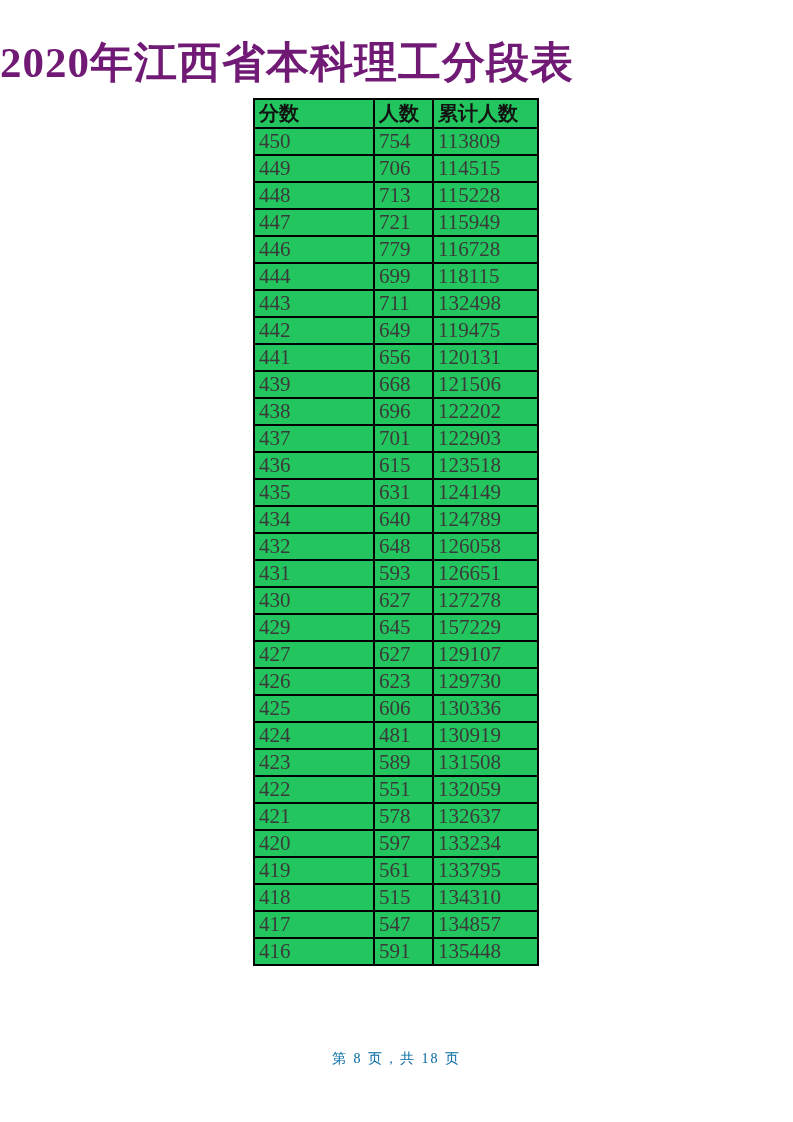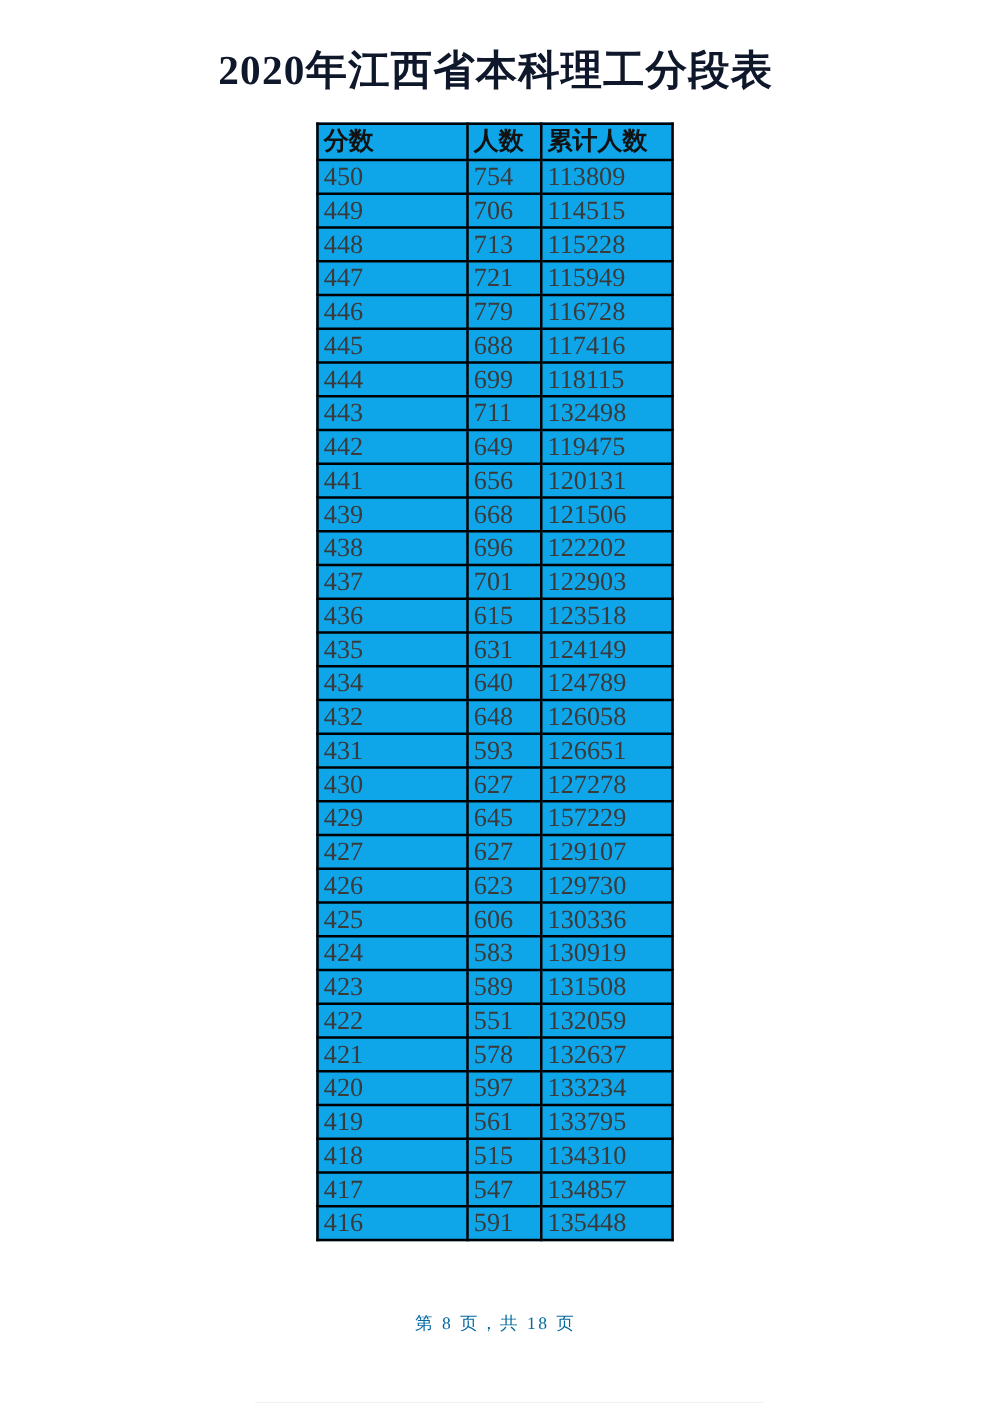--- a/index.html
+++ b/index.html
@@ -11,35 +11,35 @@
     margin: 0 auto;
     background: #ffffff;
     font-family: "Liberation Serif", "DejaVu Serif", serif;
     overflow: hidden;
   }
   .title {
     position: absolute;
     top: 34px;
     left: 0;
     width: 100%;
-    text-align: center;
-    font-size: 33px;
+    text-align: left;
+    font-size: 43px;
     font-weight: bold;
-    color: #0f172a;
+    color: #701a75;
     letter-spacing: 1px;
     font-family: "Liberation Serif", "DejaVu Serif", serif;
   }
   table.score-table {
     position: absolute;
     left: 253px;
     top: 98px;
     border-collapse: collapse;
     table-layout: fixed;
     width: 284px;
-    background: #0ea5e9;
+    background: #22c55e;
   }
   table.score-table col.c1 { width: 120px; }
   table.score-table col.c2 { width: 59px; }
   table.score-table col.c3 { width: 105px; }
   table.score-table th, table.score-table td {
     border: 2px solid #000000;
     text-align: left;
     vertical-align: middle;
     padding: 0 0 0 4px;
     white-space: nowrap;
@@ -110,25 +110,20 @@
           <td>447</td>
           <td>721</td>
           <td>115949</td>
         </tr>
         <tr>
           <td>446</td>
           <td>779</td>
           <td>116728</td>
         </tr>
         <tr>
-          <td>445</td>
-          <td>688</td>
-          <td>117416</td>
-        </tr>
-        <tr>
           <td>444</td>
           <td>699</td>
           <td>118115</td>
         </tr>
         <tr>
           <td>443</td>
           <td>711</td>
           <td>132498</td>
         </tr>
         <tr>
@@ -201,21 +196,21 @@
           <td>623</td>
           <td>129730</td>
         </tr>
         <tr>
           <td>425</td>
           <td>606</td>
           <td>130336</td>
         </tr>
         <tr>
           <td>424</td>
-          <td>583</td>
+          <td>481</td>
           <td>130919</td>
         </tr>
         <tr>
           <td>423</td>
           <td>589</td>
           <td>131508</td>
         </tr>
         <tr>
           <td>422</td>
           <td>551</td>

